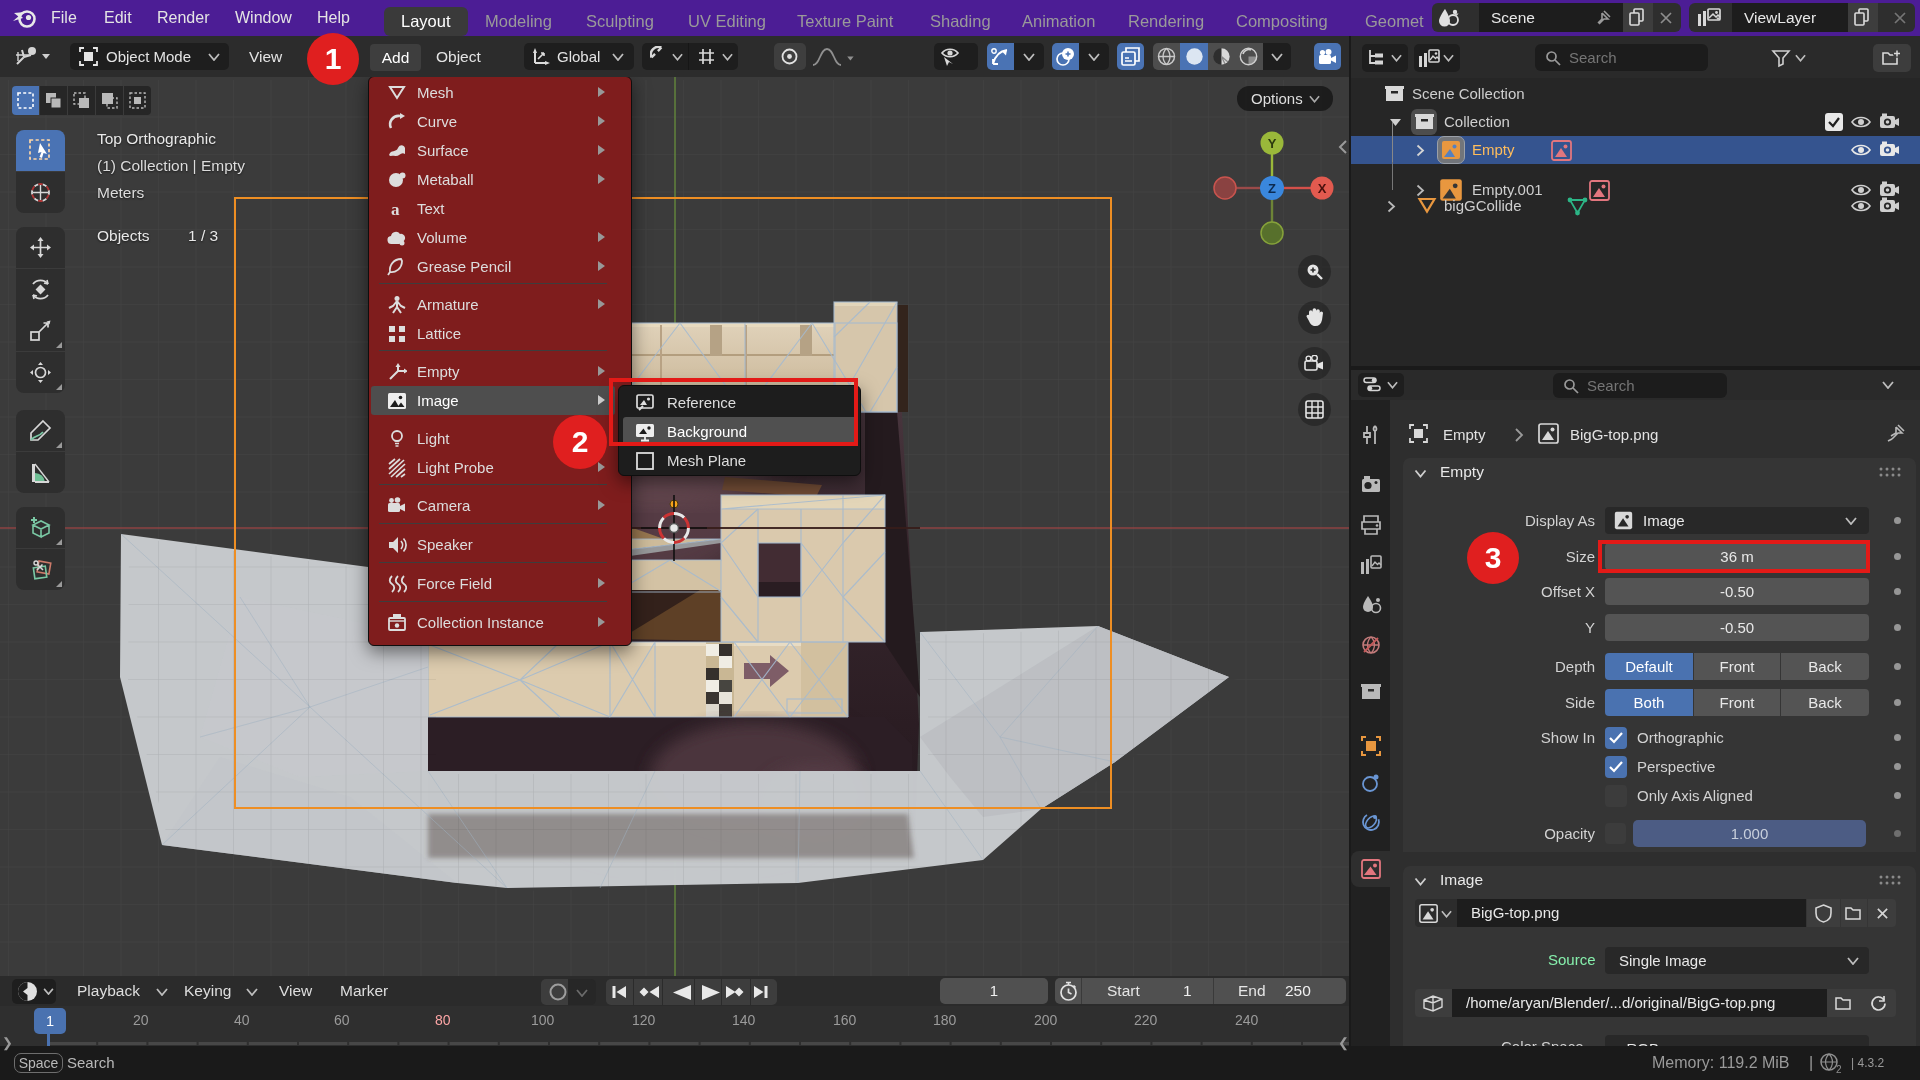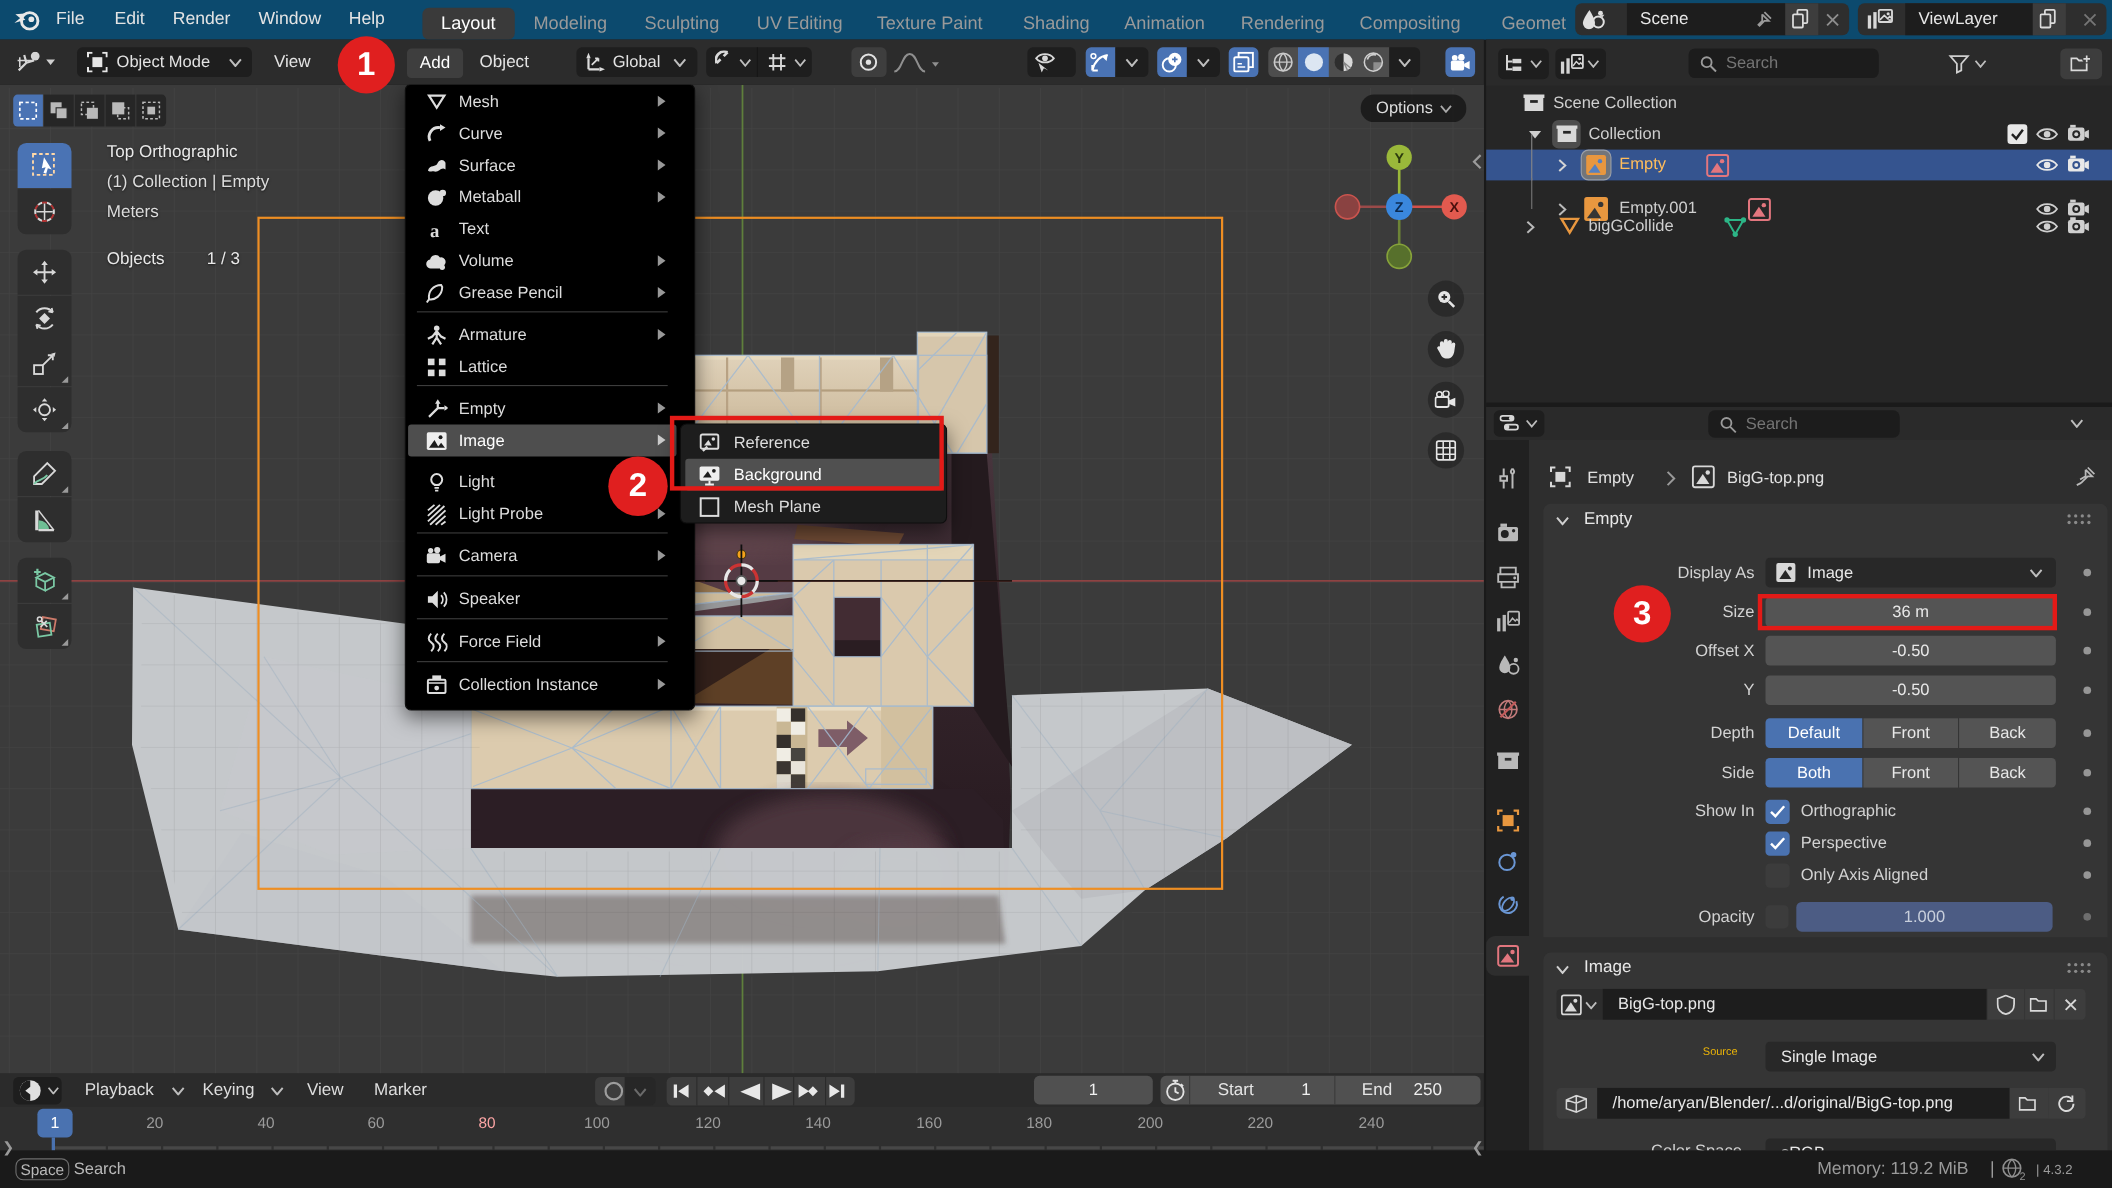--- a/index.html
+++ b/index.html
@@ -1,18 +1,18 @@
 <!DOCTYPE html>
 <html><head>
 <meta charset="utf-8">
 <style>
 * { margin:0; padding:0; box-sizing:border-box; }
 html,body { width:1920px; height:1080px; overflow:hidden; background:#1a1a1a; font-family:"Liberation Sans", sans-serif; }
 .abs { position:absolute; }
-#topbar { left:0; top:0; width:1920px; height:36px; background:#0c4a6e; }
+#topbar { left:0; top:0; width:1920px; height:36px; background:#4c1d95; }
 .tmenu { position:absolute; top:0; height:36px; line-height:36px; color:#e4e4e4; font-size:16px; }
 .tab { position:absolute; top:7px; height:29px; line-height:29px; color:#9a9a9a; font-size:16.5px; }
 .tab.active { background:#3a3a3a; color:#ffffff; border-radius:6px; }
 #vheader { left:0; top:36px; width:1349px; height:41px; background:#2c2c2c; }
 #viewport { left:0; top:77px; width:1349px; height:899px; background:#3b3b3b; overflow:hidden; }
 #rightpanel { left:1351px; top:36px; width:569px; height:1010px; background:#262626; overflow:hidden; }
 #timeline { left:0; top:976px; width:1349px; height:70px; background:#2b2b2b; overflow:hidden; }
 #statusbar { left:0; top:1046px; width:1920px; height:34px; background:#1a1a1a; }
 .pill { position:absolute; background:#1e1e1e; border-radius:5px; color:#e3e3e3; font-size:15px; }
 svg { display:block; }
@@ -545,21 +545,21 @@
   <div class="abs" style="left:1298px;top:316px;width:33px;height:33px;border-radius:50%;background:rgba(30,30,30,0.55)">
     <svg class="abs" style="left:7px;top:7px" width="19" height="19" viewBox="0 0 19 19">
       <rect x="1" y="1" width="17" height="17" rx="2" fill="none" stroke="#e5e5e5" stroke-width="1.6"></rect>
       <path d="M1 7 L18 7 M1 13 L18 13 M7 1 L7 18 M13 1 L13 18" stroke="#e5e5e5" stroke-width="1.4"></path>
     </svg>
   </div>
   <svg class="abs" style="left:1338px;top:63px" width="10" height="14" viewBox="0 0 10 14">
       <path d="M8 1 L2 7 L8 13" stroke="#9a9a9a" stroke-width="2" fill="none"></path>
     </svg>
 
-  <div class="abs" id="addmenu" style="left:368px;top:-1px;width:264px;height:570px;background:#000000;border:1px solid #0e0e0e;border-radius:6px;box-shadow:0 6px 18px rgba(0,0,0,0.5);z-index:50">
+  <div class="abs" id="addmenu" style="left:368px;top:-1px;width:264px;height:570px;background:#7f1d1d;border:1px solid #0e0e0e;border-radius:6px;box-shadow:0 6px 18px rgba(0,0,0,0.5);z-index:50">
     <div class="mrow" style="top:1px">
         <svg class="ic" viewBox="0 0 20 20">
           <path d="M3 4 L17 4 L10 15 Z" fill="none" stroke="#ddd" stroke-width="2"></path>
         </svg>
         <span class="lb">Mesh</span>
         <span class="ar"></span>
       </div>
     <div class="mrow" style="top:30px">
         <svg class="ic" viewBox="0 0 20 20">
           <path d="M4 16 C1 10 6 3 13 4" fill="none" stroke="#ddd" stroke-width="2.6"></path>
@@ -1108,21 +1108,21 @@
       <svg class="abs" style="left:4px;top:6px" width="18" height="16" viewBox="0 0 18 16">
           <path d="M1 3 L1 14 L15 14 L15 5 L8 5 L6 3 Z" fill="none" stroke="#dadada" stroke-width="1.5"></path>
         </svg>
     </div>
     <div class="abs" style="left:465px;top:33px;width:28px;height:28px;background:#3d3d3d;border-radius:0 4px 4px 0">
       <svg class="abs" style="left:8px;top:8px" width="13" height="13" viewBox="0 0 14 14">
           <path d="M2 2 L12 12 M12 2 L2 12" stroke="#d5d5d5" stroke-width="1.8"></path>
         </svg>
     </div>
 
-    <div class="abs" style="left:145px;top:85px;color:#eab308;font-size:10px">Source</div>
+    <div class="abs" style="left:145px;top:85px;color:#86efac;font-size:15px">Source</div>
     <div class="abs" style="left:202px;top:81px;width:264px;height:27px;background:#282828;border-radius:4px;color:#e8e8e8;font-size:15px;line-height:27px;padding-left:14px">Single Image
       <svg class="abs" style="left:242px;top:10px" width="12" height="8" viewBox="0 0 12 8">
           <path d="M1 1 L6 7 L11 1" stroke="#bdbdbd" stroke-width="1.8" fill="none"></path>
         </svg>
     </div>
 
     <div class="abs" style="left:12px;top:123px;width:37px;height:28px;background:#3d3d3d;border-radius:4px 0 0 4px">
       <svg class="abs" style="left:7px;top:6px" width="22" height="17" viewBox="0 0 22 17">
           <path d="M2 5 L11 1 L20 4 L20 12 L11 16 L2 13 Z M11 1 L11 16 M2 5 L11 8 L20 4" fill="none" stroke="#d5d5d5" stroke-width="1.4"></path>
         </svg>

